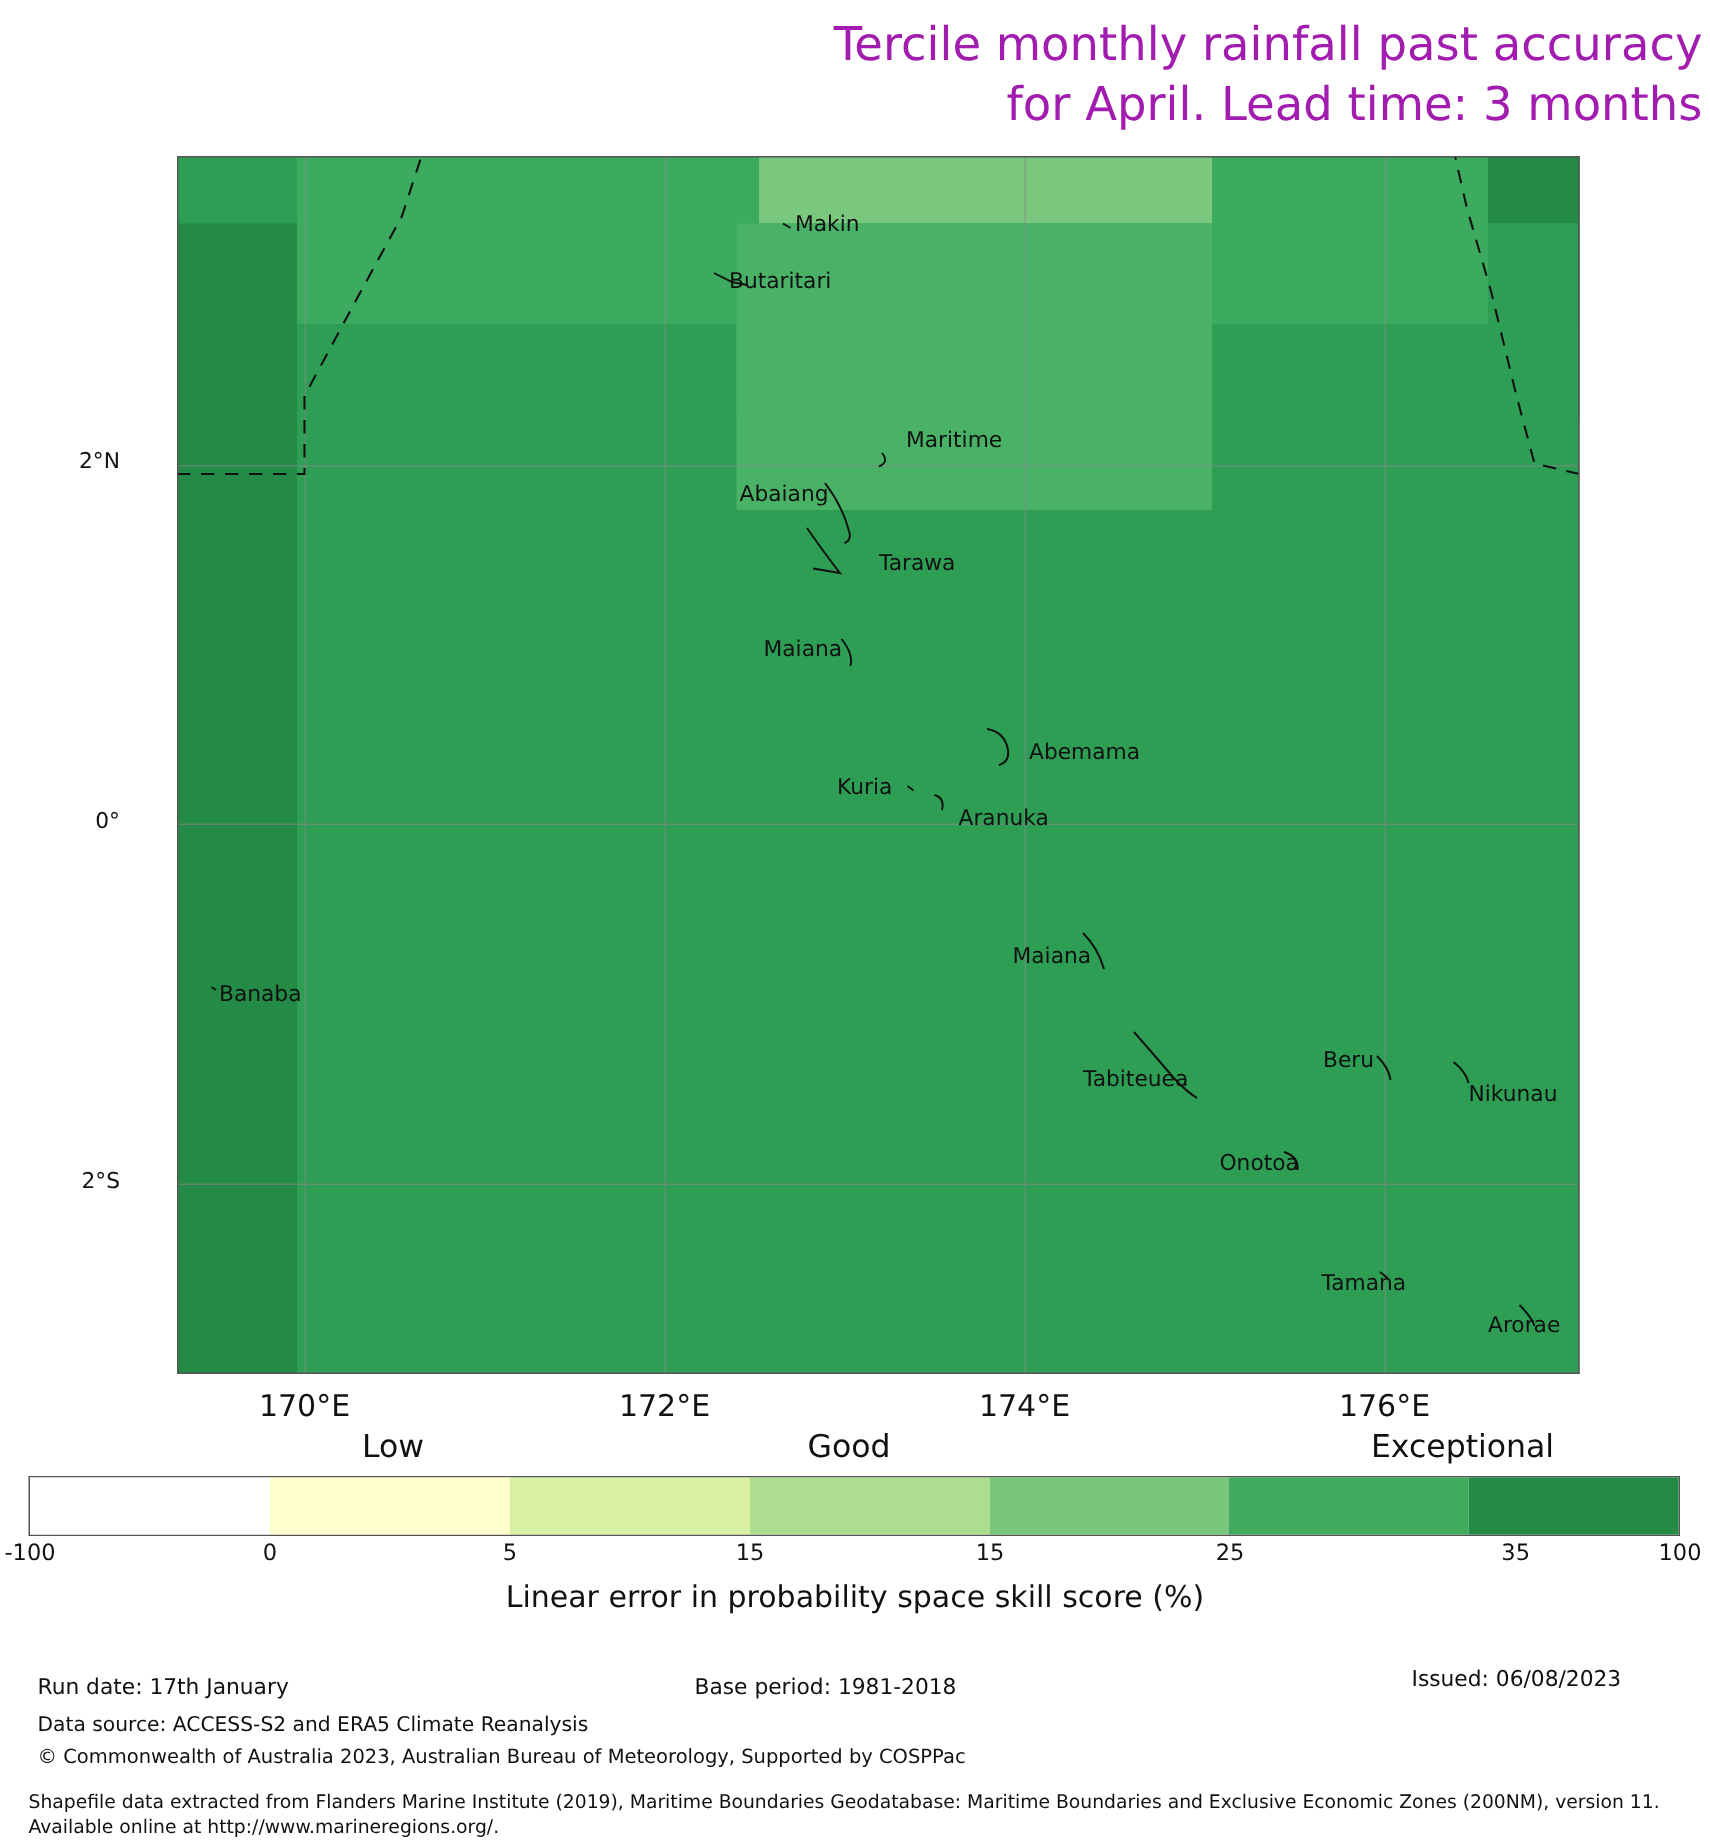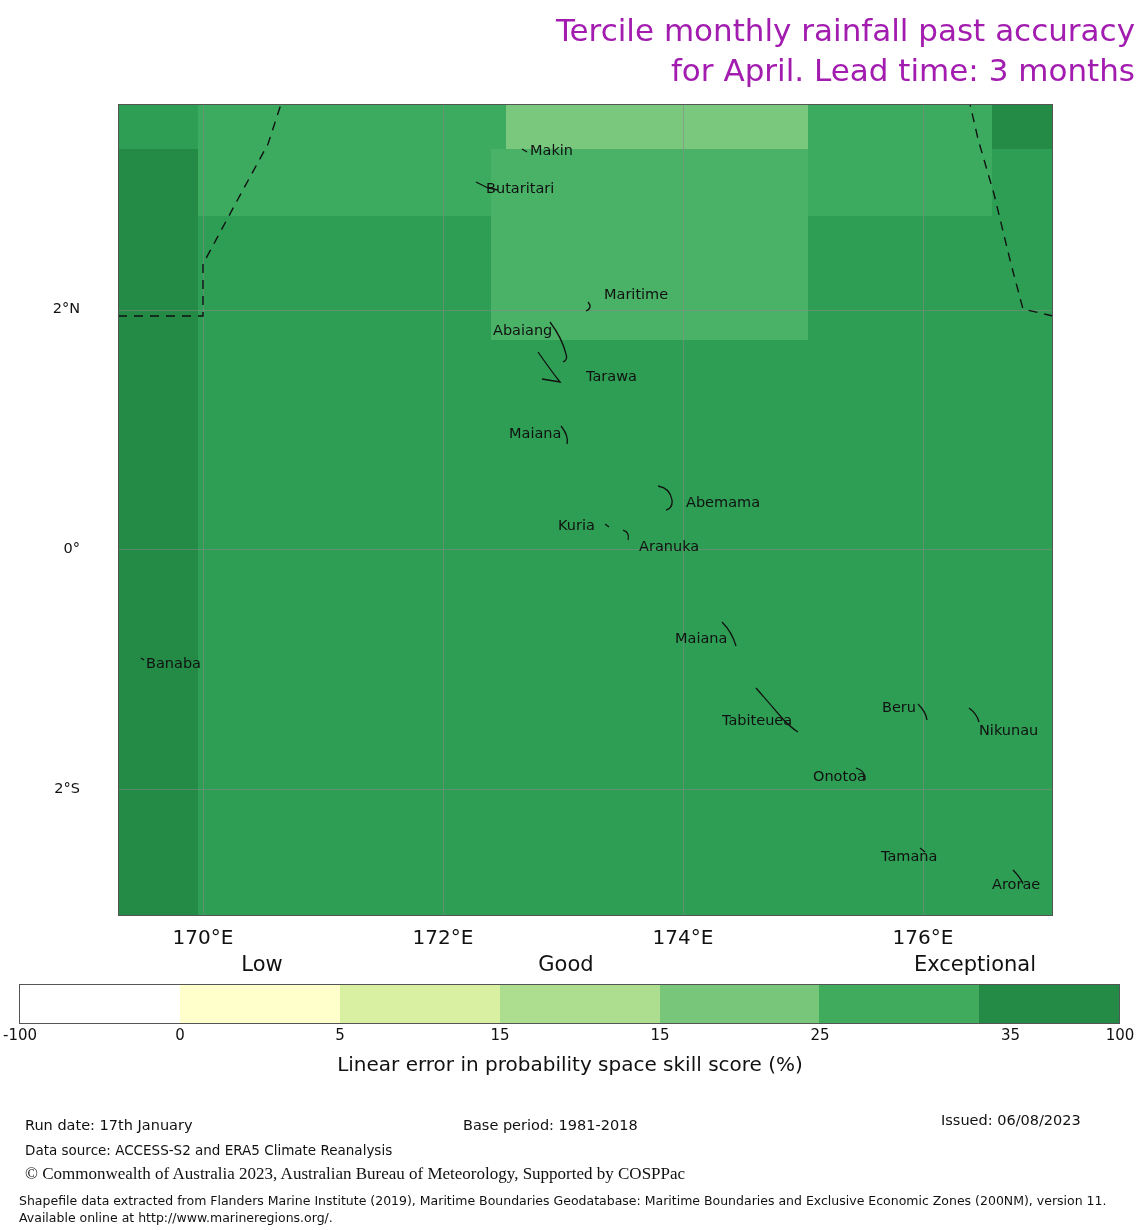--- a/index.html
+++ b/index.html
@@ -193,14 +193,14 @@
   <span style="left:780px;">25</span>
   <span style="left:940px;text-align:right;">35</span>
   <span style="left:1080px;">100</span>
 </div>
 <div class="cbar-title">Linear error in probability space skill score (%)</div>
 
 <div class="foot" style="left:25px;top:1117px;">Run date: 17th January</div>
 <div class="foot" style="left:463px;top:1117px;">Base period: 1981-2018</div>
 <div class="foot" style="left:941px;top:1112px;">Issued: 06/08/2023</div>
 <div class="foot" style="left:25px;top:1142px;font-size:13.5px;">Data source: ACCESS-S2 and ERA5 Climate Reanalysis</div>
-<div class="foot" style="left:25px;top:1164px;font-size:17px;font-family:Liberation Serif, serif;">© Commonwealth of Australia 2023, Australian Bureau of Meteorology, Supported by COSPPac</div>
+<div class="foot" style="left:25px;top:1164px;font-size:13px;">© Commonwealth of Australia 2023, Australian Bureau of Meteorology, Supported by COSPPac</div>
 <div class="foot-small" style="left:19px;top:1192px;width:1105px;">Shapefile data extracted from Flanders Marine Institute (2019), Maritime Boundaries Geodatabase: Maritime Boundaries and Exclusive Economic Zones (200NM), version 11. Available online at http://www.marineregions.org/.</div>
 
 </body></html>

